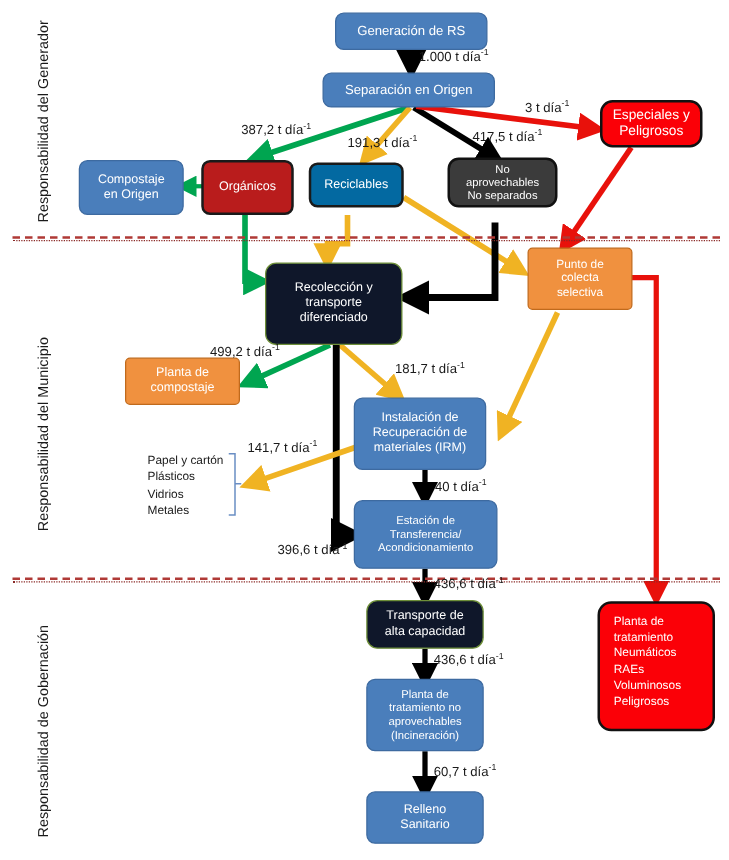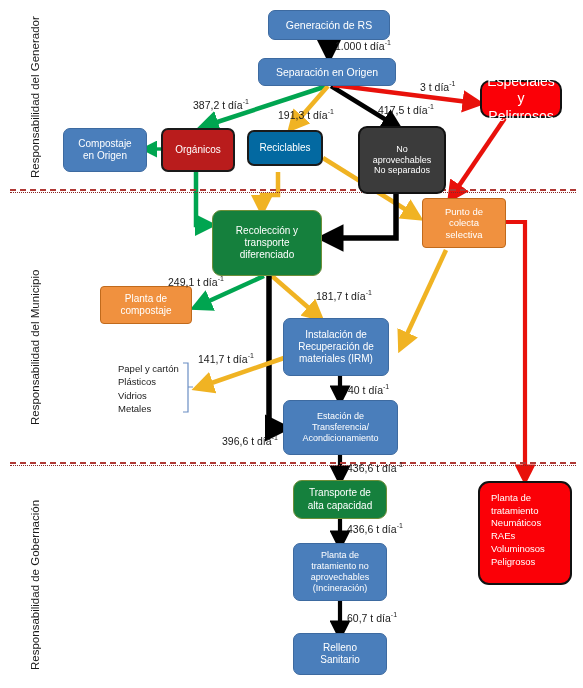--- a/index.html
+++ b/index.html
@@ -61,21 +61,21 @@
     color: #ffffff;
     border-radius: 9px;
   }
   .n-red {
     background: #fb0007;
     border: 2.6px solid #111111;
     color: #ffffff;
     border-radius: 10px;
   }
   .n-green {
-    background: #15803d;
+    background: #0f172a;
     border: 1.4px solid #6e8f39;
     color: #ffffff;
     border-radius: 9px;
   }
   .n-red-big {
     background: #fb0007;
     border: 2.6px solid #111111;
     color: #ffffff;
     border-radius: 11px;
     align-items: flex-start;
@@ -208,25 +208,25 @@
 
   <div class="node n-blue" style="left:258px; top:58px; width:138px; height:28px; font-size:10.5px;">Separación en Origen</div>
 
   <div class="node n-blue" style="left:63px; top:128px; width:84px; height:44px; font-size:10px;">Compostaje
 en Origen</div>
 
   <div class="node n-orange" style="left:161px; top:128px; width:74px; height:44px; font-size:10px;">Orgánicos</div>
 
   <div class="node n-yellow" style="left:247px; top:130px; width:76px; height:36px; font-size:10px;">Reciclables</div>
 
-  <div class="node n-dark" style="left:358px; top:126px; width:88px; height:68px; font-size:9px;">No
+  <div class="node n-dark" style="left:358px; top:126px; width:88px; height:40px; font-size:9px;">No
 aprovechables
 No separados</div>
 
-  <div class="node n-red" style="left:480px; top:80px; width:82px; height:38px; font-size:14px;">Especiales y
+  <div class="node n-red" style="left:480px; top:80px; width:82px; height:38px; font-size:11px;">Especiales y
 Peligrosos</div>
 
   <div class="node n-orange-soft" style="left:422px; top:198px; width:84px; height:50px; font-size:9.5px;">Punto de
 colecta
 selectiva</div>
 
   <div class="node n-green" style="left:212px; top:210px; width:110px; height:66px; font-size:10px;">Recolección y
 transporte
 diferenciado</div>
 
@@ -278,21 +278,21 @@
 
   <div class="flow-label" style="left:378px; top:103px;">
     <span>417,5 t día</span><sup>-1</sup>
   </div>
 
   <div class="flow-label" style="left:420px; top:80px;">
     <span>3 t día</span><sup>-1</sup>
   </div>
 
   <div class="flow-label" style="left:168px; top:275px;">
-    <span>249,1 t día</span><sup>-1</sup>
+    <span>499,2 t día</span><sup>-1</sup>
   </div>
 
   <div class="flow-label" style="left:316px; top:289px;">
     <span>181,7 t día</span><sup>-1</sup>
   </div>
 
   <div class="flow-label" style="left:198px; top:352px;">
     <span>141,7 t día</span><sup>-1</sup>
   </div>
 

